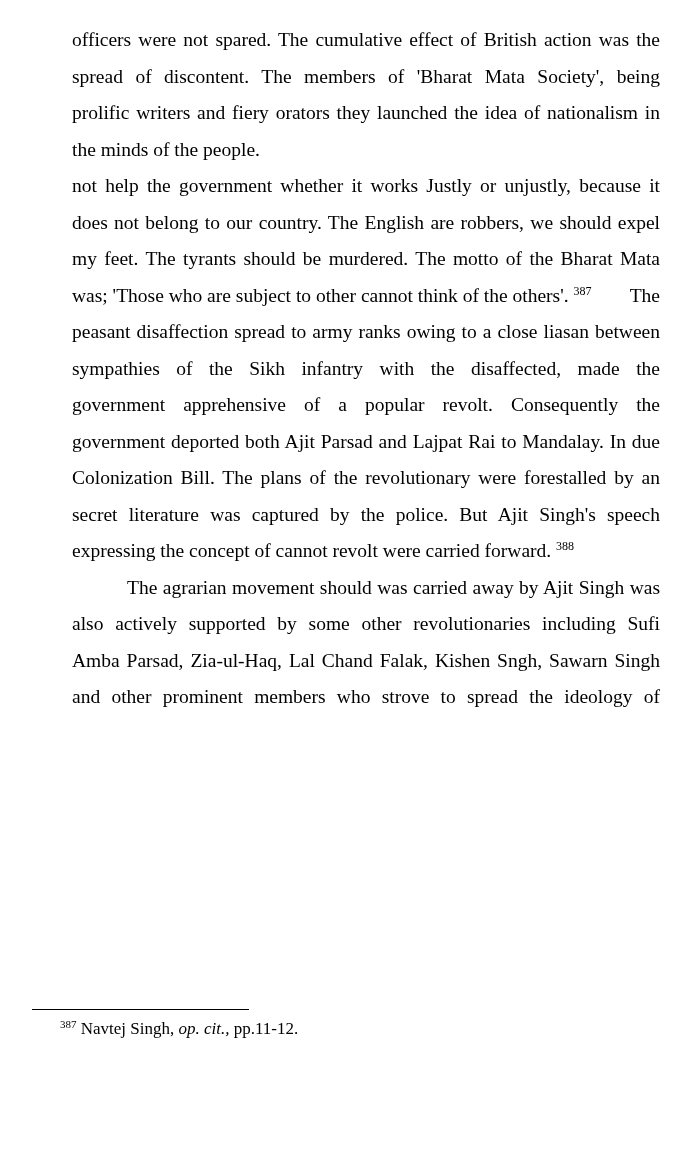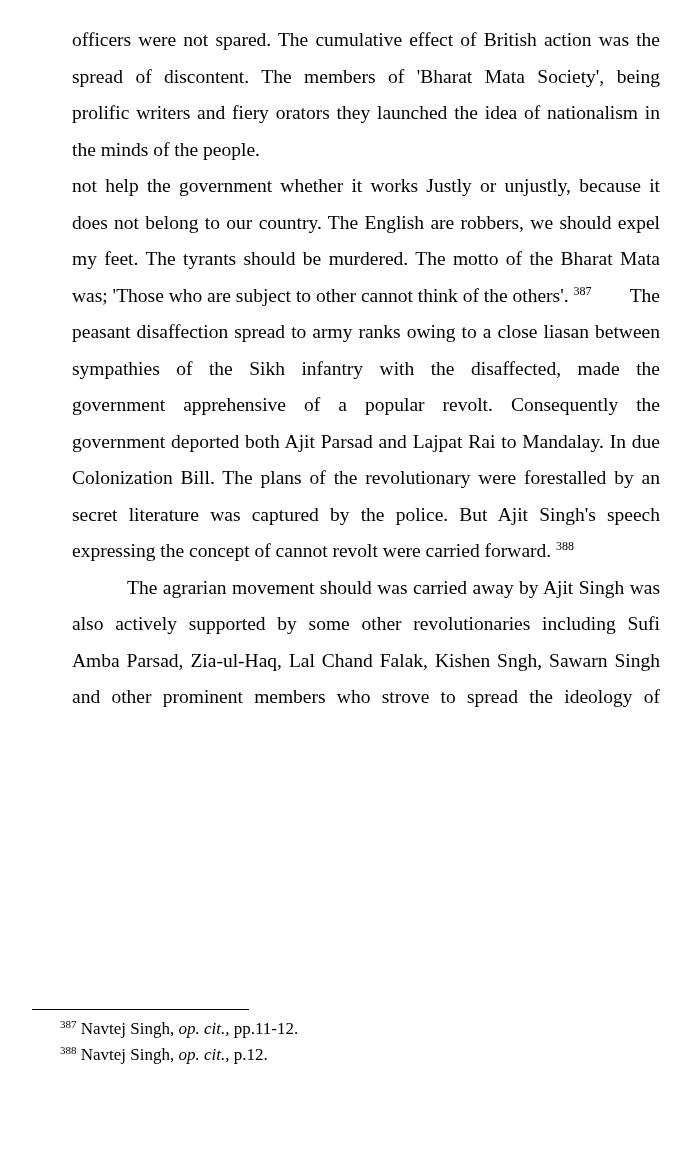--- a/index.html
+++ b/index.html
@@ -122,19 +122,13 @@
 
 <div class="fn-rule"></div>
 
 <div class="footnotes">
   <span class="footnote">
     <sup>387</sup>
     <span>Navtej Singh,</span>
     <em>op. cit.,</em>
     <span> pp.11-12.</span>
   </span>
-  <span class="footnote">
-    <sup>388</sup>
-    <span>Navtej Singh,</span>
-    <em>op. cit.,</em>
-    <span> p.12.</span>
-  </span>
 </div>
 
 </body></html>

